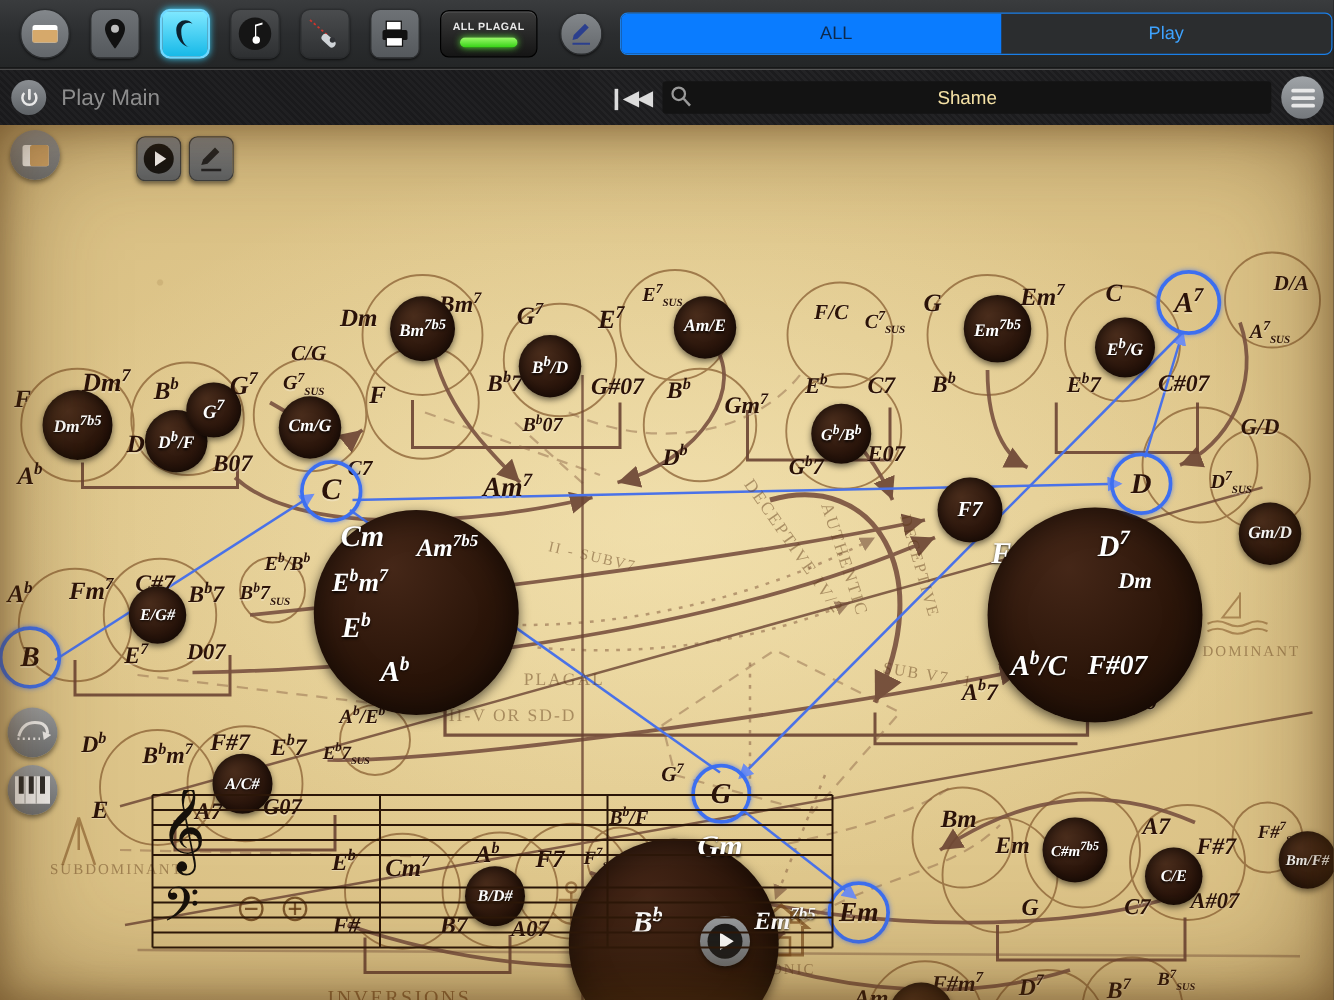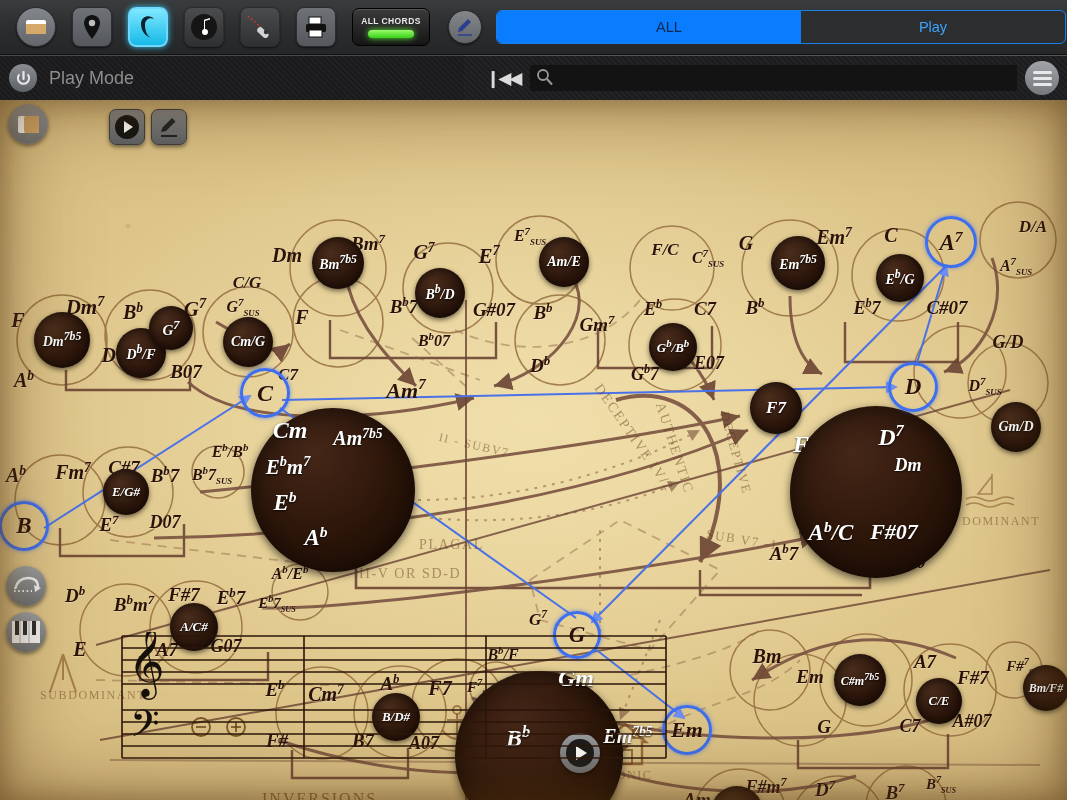--- a/index.html
+++ b/index.html
@@ -170,21 +170,21 @@
 
     <div class="tb-btn">
       <svg width="24" height="24" viewBox="0 0 24 24">
         <rect x="5" y="2" width="12" height="7" fill="#fff" stroke="#111"></rect>
         <rect x="2" y="9" width="20" height="8" rx="1.5" fill="#111"></rect>
         <rect x="5" y="15" width="13" height="7" fill="#fff" stroke="#111"></rect>
       </svg>
     </div>
 
     <div class="allchords">
-      <div class="lbl">ALL CHORDS</div>
+      <div class="lbl">ALL PLAGAL</div>
       <div class="led"></div>
     </div>
 
     <div class="tb-btn round" style="margin-left:18px;width:34px;height:34px">
       <svg width="20" height="20" viewBox="0 0 20 20">
         <path d="M3 15l1-4 9-9 3 3-9 9-4 1z" fill="#2b3f8e"></path>
         <path d="M3 18h14" stroke="#2b3f8e" stroke-width="1.5"></path>
       </svg>
     </div>
 
@@ -195,31 +195,32 @@
   </div>
 
   <div class="modebar">
     <div class="leftzone">
       <div class="power">
         <svg width="15" height="15" viewBox="0 0 15 15">
           <path d="M7.5 1v7" stroke="#e8e8e8" stroke-width="2.2" stroke-linecap="round"></path>
           <path d="M3.4 3.4a5.6 5.6 0 1 0 8.2 0" stroke="#e8e8e8" stroke-width="2" fill="none"></path>
         </svg>
       </div>
-      <div class="playmode-lbl">Play Mode</div>
+      <div class="playmode-lbl">Play Main</div>
     </div>
     <div class="rightzone">
       <div class="rew">❙◀◀</div>
       <div class="searchbar">
         <span class="mag">
           <svg width="18" height="18" viewBox="0 0 18 18">
             <circle cx="7" cy="7" r="5" stroke="#9a9a9a" stroke-width="1.8" fill="none"></circle>
             <line x1="11" y1="11" x2="16" y2="16.5" stroke="#9a9a9a" stroke-width="2"></line>
           </svg>
         </span>
+        <span class="val">Shame</span>
       </div>
       <div class="hamb">
         <span></span>
           <span></span>
           <span></span>
       </div>
     </div>
   </div>
 
   <div id="map">

